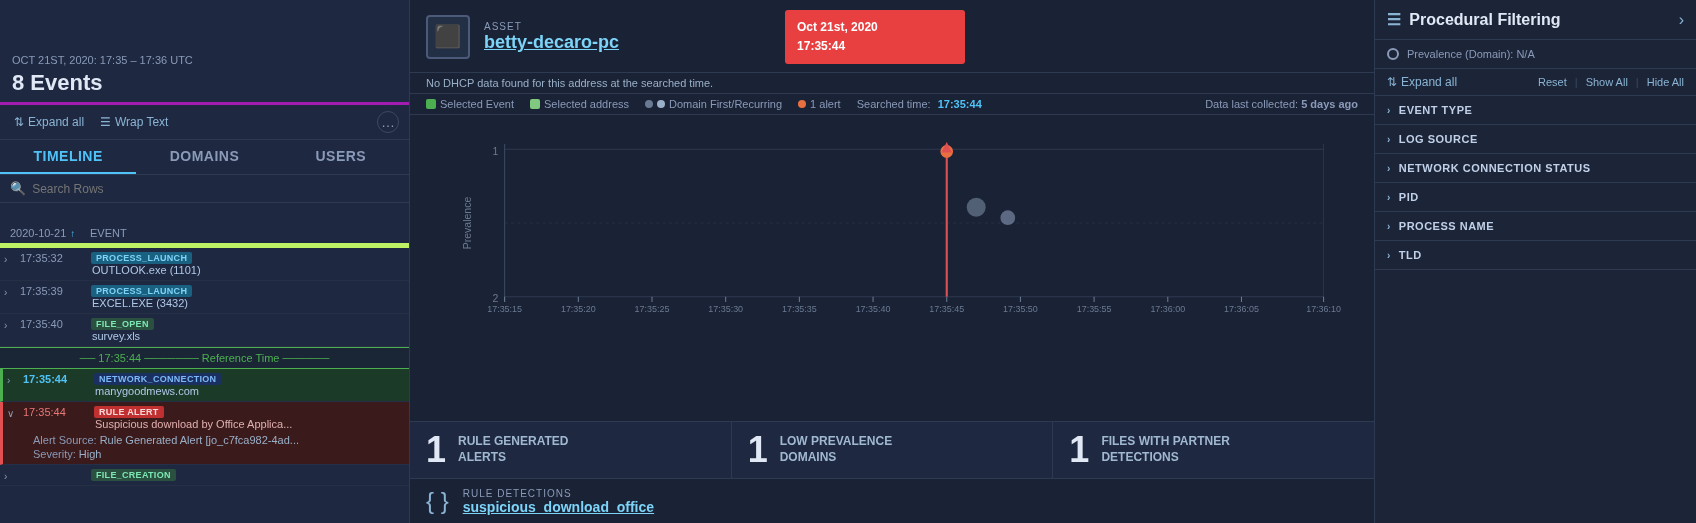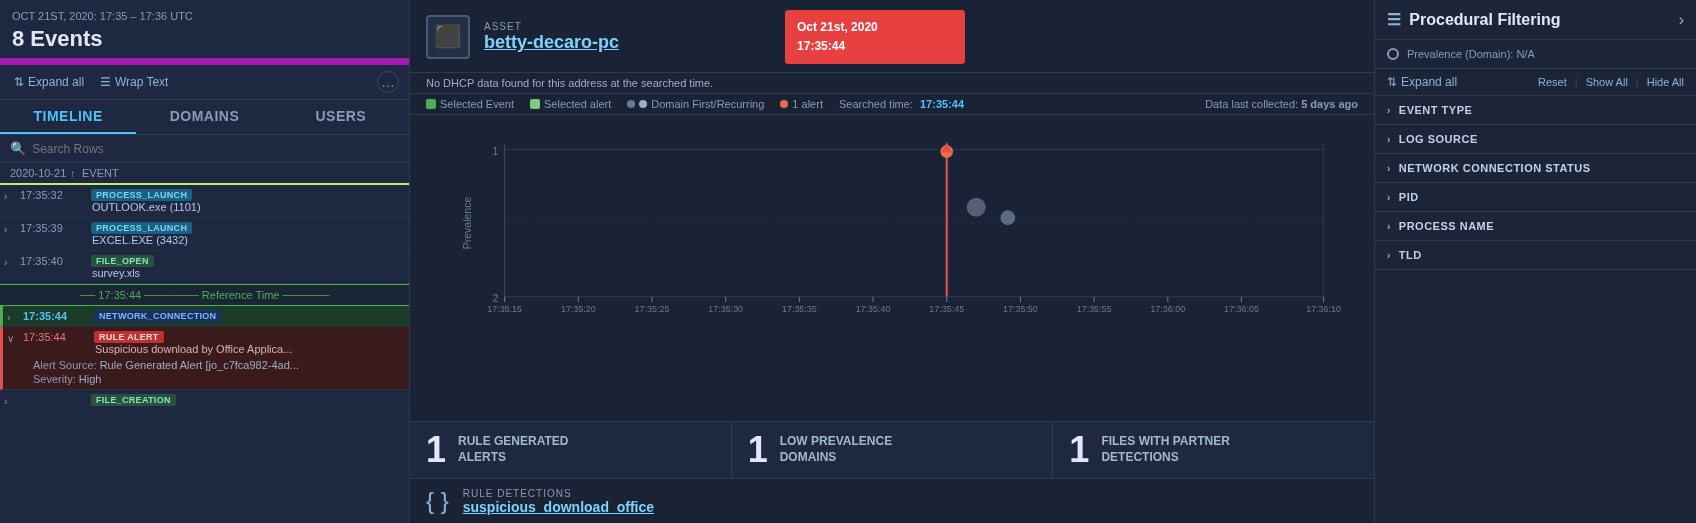--- a/index.html
+++ b/index.html
@@ -19,21 +19,22 @@
       width: 410px;
       min-width: 410px;
       background: #1e2840;
       border-right: 1px solid #2e3a52;
       display: flex;
       flex-direction: column;
       height: 523px;
     }
     .left-header {
       padding: 10px 12px 6px 12px;
-      border-bottom: 7px solid #a21caf;
+      border-bottom: 3px solid #a21caf;
+      margin-top: 44px;
     }
     .date-range {
       font-size: 11px;
       color: #8a9ab8;
       margin-bottom: 4px;
     }
     .event-count {
       font-size: 22px;
       font-weight: bold;
       color: #e0e8f5;
@@ -102,22 +103,23 @@
       outline: none;
       flex: 1;
     }
     .search-icon { color: #8a9ab8; font-size: 13px; }
 
     .col-headers {
       display: flex;
       padding: 4px 10px;
       font-size: 11px;
       color: #8a9ab8;
-      border-bottom: 2px solid #bef264;
-      gap: 0;
+      border-bottom: 5px solid #bef264;
+      gap: 8px;
+      margin-top: 20px;
     }
     .col-time { width: 72px; display: flex; align-items: center; gap: 4px; }
     .col-event { flex: 1; }
     .sort-arrow { font-size: 10px; color: #4fc3f7; }
 
     .timeline-list {
       flex: 1;
       overflow-y: auto;
       font-size: 12px;
     }
@@ -469,20 +471,21 @@
     <div class="ref-time-row">
       <span>── 17:35:44 ─────── Reference Time ──────</span>
     </div>
 
     <div class="tl-row highlighted">
       <span class="tl-expand">›</span>
       <div class="tl-row-main">
         <span class="tl-time highlighted">17:35:44</span>
         <span class="tl-badge badge-network">NETWORK_CONNECTION</span>
       </div>
+      <div style="padding-left:72px; font-size:11px; color:#b0c8e8;">manygoodmews.com</div>
     </div>
 
     <div class="tl-row alert-row active">
       <span class="tl-expand">∨</span>
       <div class="tl-row-main">
         <span class="tl-time" style="color:#e87878;">17:35:44</span>
         <span class="tl-badge badge-rule">RULE ALERT</span>
       </div>
       <div style="padding-left:72px; font-size:11px; color:#e0b0b0; white-space:nowrap; overflow:hidden; text-overflow:ellipsis; max-width:340px;">Suspicious download by Office Applica...</div>
       <div style="padding-left:10px; margin-top:4px;">
@@ -519,21 +522,21 @@
     <span>No DHCP data found for this address at the searched time.</span>
   </div>
 
   <div class="legend-row">
     <div class="legend-item">
       <span class="legend-dot green"></span>
       <span>Selected Event</span>
     </div>
     <div class="legend-item">
       <span class="legend-dot light-green"></span>
-      <span>Selected alert</span>
+      <span>Selected address</span>
     </div>
     <div class="legend-item">
       <span class="legend-circle"></span>
       <span class="legend-circle" style="background:#9ab0c8;"></span>
       <span>Domain First/Recurring</span>
     </div>
     <div class="legend-item">
       <span class="legend-orange-dot"></span>
       <span>1 alert</span>
     </div>

